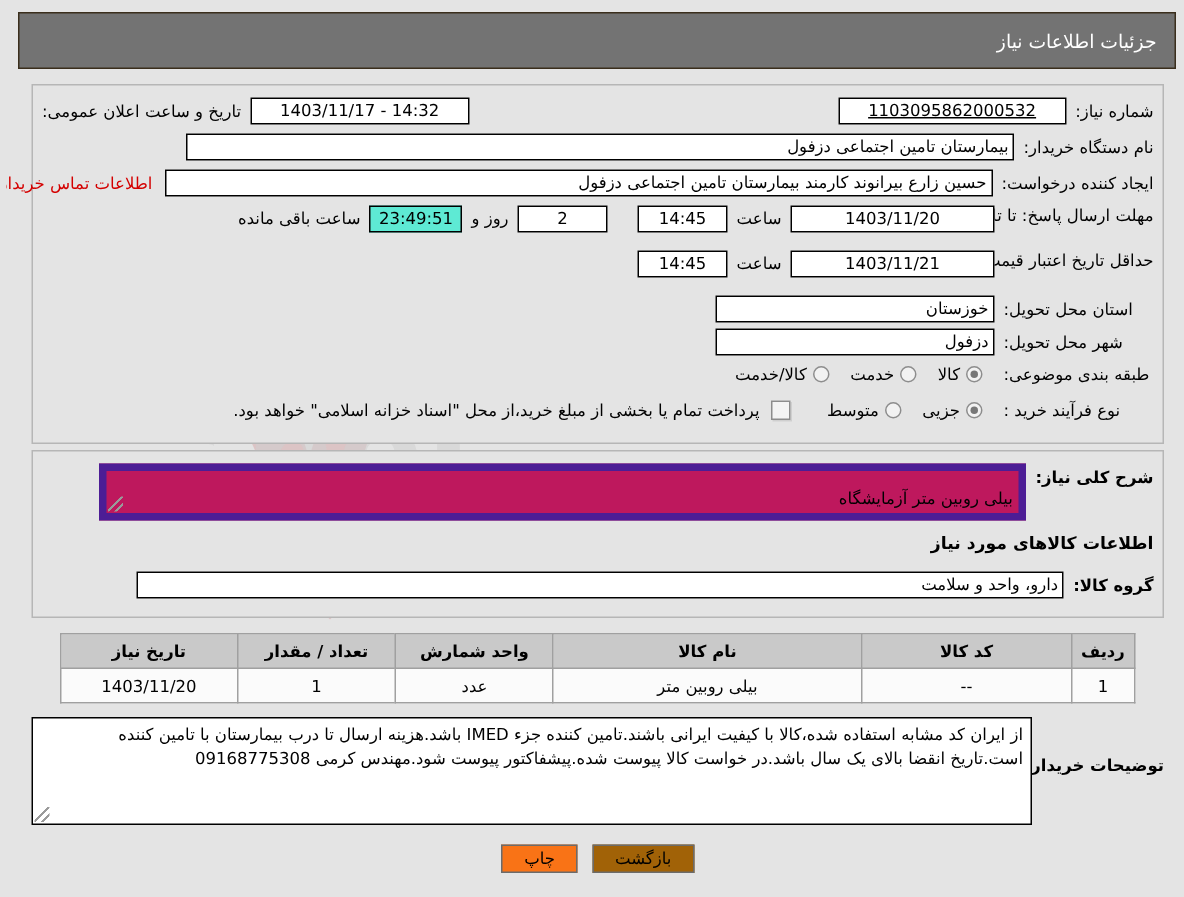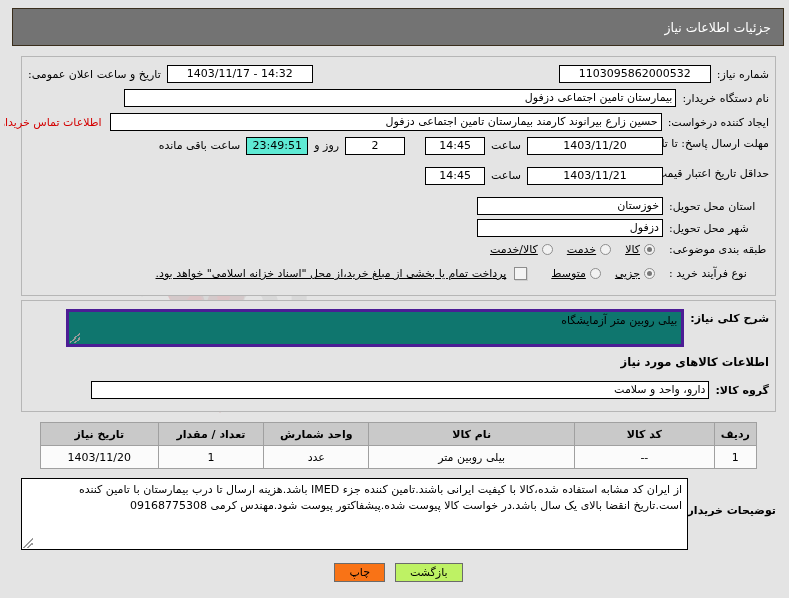--- a/index.html
+++ b/index.html
@@ -57,25 +57,25 @@
   .radio.on::after{
     content:"";position:absolute;left:2px;top:2px;width:5px;height:5px;
     border-radius:50%;background:#777;
   }
   .chk{
     width:13px;height:13px;border:1px solid #8d8d8d;background:#f4f4f4;
     display:inline-block;box-sizing:border-box;vertical-align:middle;
     box-shadow:1px 1px 0 #cfcfcf;
   }
   .opt{display:flex;align-items:center;gap:4px;margin-right:14px;}
-  .opt span{font-size:11px;text-decoration:underline;}
+  .opt span{font-size:11px;}
   
   .ta{
-    background:#0f766e;border:3px solid #4c1d95;box-sizing:border-box;
-    font-size:11px;padding:2px 4px;color:#000;position:relative;
+    background:#be185d;border:5px solid #4c1d95;box-sizing:border-box;
+    font-size:11px;padding:12px 4px;color:#000;position:relative;
     text-align:right;line-height:14px;overflow:hidden;
   }
   .ta .grip{
     position:absolute;left:1px;bottom:1px;width:10px;height:10px;
     background:
       linear-gradient(135deg,transparent 45%,#9a9a9a 45%,#9a9a9a 55%,transparent 55%),
       linear-gradient(135deg,transparent 70%,#9a9a9a 70%,#9a9a9a 80%,transparent 80%);
   }
   .section-title{font-size:11.5px;font-weight:bold;color:#000;}
   
@@ -115,21 +115,21 @@
   #btn-bar{
     position:absolute;left:0;top:563px;width:789px;
     display:flex;justify-content:center;gap:10px;z-index:2;
   }
   .btn{
     border:1px solid #6b6b6b;height:19px;line-height:17px;
     font-size:11px;padding:0 14px;cursor:pointer;color:#000;
     box-sizing:border-box;
   }
   .btn-print{background:#f97316;}
-  .btn-back{background:#bef264;}
+  .btn-back{background:#a16207;}
 </style>
 </head>
 <body>
 
 <div id="watermark">
   <svg width="560" height="190" viewBox="0 0 560 190" aria-hidden="true">
     <g fill="#d6a9ac" opacity="0.55">
       <path d="M10 8 L52 8 L72 70 L92 8 L128 8 L92 118 L60 118 Z"></path>
       <path d="M66 92 L106 92 L106 140 L124 140 L86 178 L48 140 L66 140 Z"></path>
     </g>
@@ -138,21 +138,21 @@
 </div>
 
 <div class="header-bar">
   <div class="header-title">جزئیات اطلاعات نیاز</div>
 </div>
 
 <div class="panel" id="panel-top">
 
   <div class="row" style="right:6px;top:8px;">
     <div class="lbl">شماره نیاز:</div>
-    <div class="fld" style="width:152px;margin-right:6px;">1103095862000532</div>
+    <div class="fld" style="width:152px;margin-right:6px;text-decoration:underline;">1103095862000532</div>
   </div>
   <div class="row" style="left:6px;top:8px;">
     <div class="fld" style="width:146px;margin-left:6px;">14:32 - 1403/11/17</div>
     <div class="lbl">تاریخ و ساعت اعلان عمومی:</div>
   </div>
 
   <div class="row" style="right:6px;top:32px;">
     <div class="lbl">نام دستگاه خریدار:</div>
     <div class="fld right" style="width:552px;margin-right:6px;">بیمارستان تامین اجتماعی دزفول</div>
   </div>

